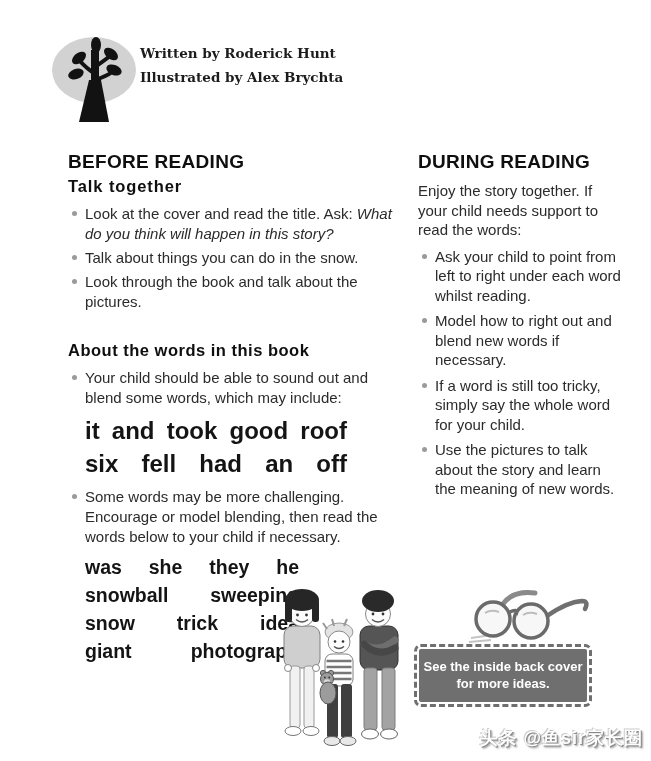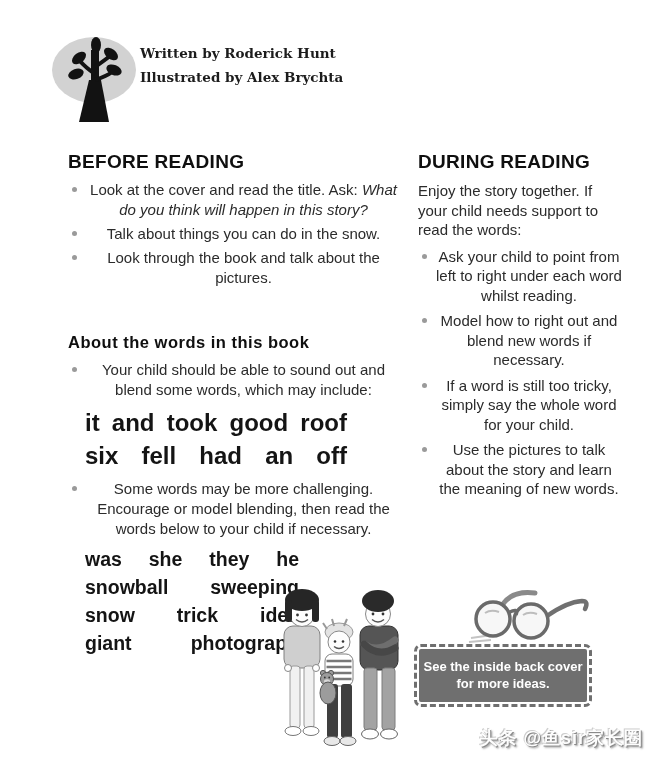--- a/index.html
+++ b/index.html
@@ -20,22 +20,22 @@
   .col-left  { position:absolute; left:68px;  top:150px; width:334px; }
   .col-right { position:absolute; left:418px; top:150px; width:222px; }
   h2.section {
     font-size:19px; line-height:23px; letter-spacing:.3px;
     font-weight:bold; color:#0f0f0f;
   }
   h3.sub {
     font-size:16.5px; line-height:21px; letter-spacing:.9px;
     font-weight:bold; color:#0f0f0f; margin-top:3px;
   }
-  h3.about { margin-top:44px; letter-spacing:.5px; }
-  ul.bullets { list-style:none; margin:7px 0 0; padding:0 0 0 17px;text-align:center; }
+  h3.about { margin-top:28px; letter-spacing:.5px; }
+  ul.bullets { list-style:none; margin:7px 0 0; padding:0 0 0 17px; }
   ul.bullets li {
     position:relative; font-size:15px; line-height:20px;
     margin-bottom:4px; color:#2b2b2b;
   }
   ul.bullets li::before {
     content:""; position:absolute; left:-13px; top:7px;
     width:5px; height:5px; border-radius:50%; background:#9a9a9a;
   }
   .col-right ul.bullets li { line-height:19.5px; margin-bottom:6px; width:188px; }
   .intro { margin-top:8px; font-size:15px; line-height:19.5px; width:200px; }
@@ -81,20 +81,21 @@
     <ellipse cx="64" cy="36" rx="8" ry="5" fill="#121212" transform="rotate(22 64 36)"></ellipse>
     <ellipse cx="46" cy="11" rx="5" ry="8" fill="#121212"></ellipse>
   </svg>
   <div class="credits">
     <div>Written by Roderick Hunt</div>
     <div>Illustrated by Alex Brychta</div>
   </div>
 
   <div class="col-left">
     <h2 class="section">BEFORE READING</h2>
+    <h3 class="sub">Talk together</h3>
     <ul class="bullets">
       <li>
         <span>Look at the cover and read the title. Ask: </span><span class="ital">What do you think will happen in this story?</span>
       </li>
       <li>
         <span>Talk about things you can do in the snow.</span>
       </li>
       <li>
         <span>Look through the book and talk about the pictures.</span>
       </li>

